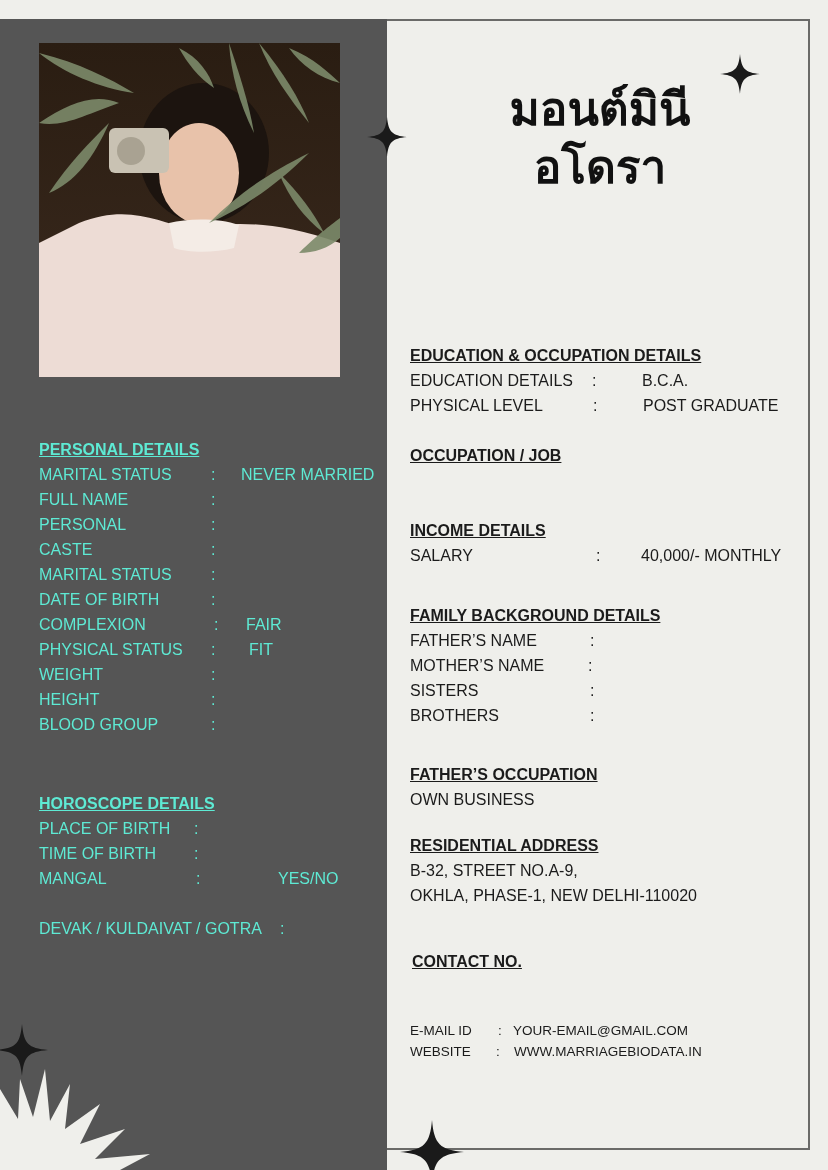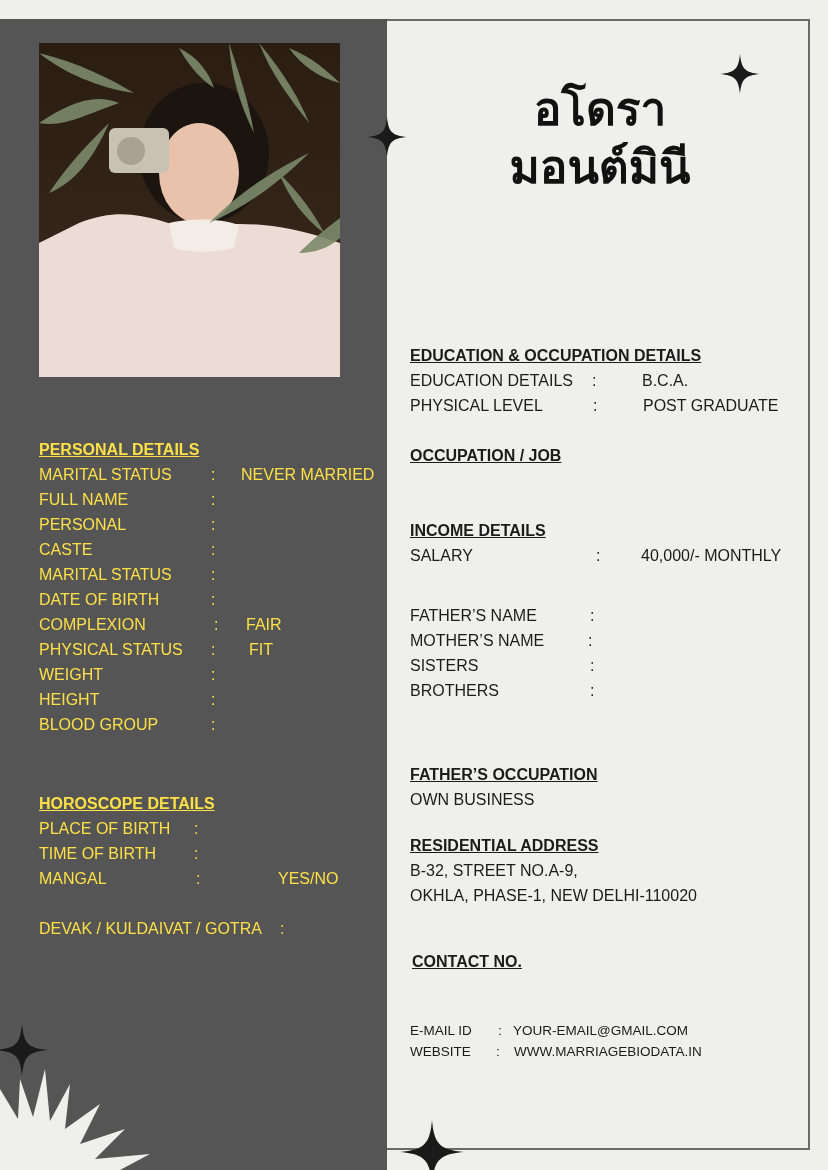--- a/index.html
+++ b/index.html
@@ -8,21 +8,21 @@
   .frame { position:absolute; left:387px; top:19px; width:423px; height:1131px;
            border-top:2px solid #6a6a68; border-right:2px solid #6a6a68; border-bottom:2px solid #6a6a68; box-sizing:border-box; }
   .panel { position:absolute; left:0; top:19px; width:387px; height:1151px; background:#555555; }
   .photo { position:absolute; left:39px; top:43px; width:301px; height:334px; overflow:hidden; background:#2a2118; }
   .title { position:absolute; left:440px; top:80px; width:320px; text-align:center;
            font-family:"DejaVu Sans", sans-serif; font-weight:bold; font-size:46px; line-height:58px; color:#111; }
   .sec { position:absolute; font-size:16px; line-height:25px; }
   .sec .hd { font-weight:bold; text-decoration:underline; }
   .row { position:relative; height:25px; white-space:nowrap; }
   .row span { position:absolute; top:0; }
-  .left .sec { color:#fde047; }
+  .left .sec { color:#5eead4; }
   .small { font-size:13.5px; line-height:21px; }
   .star { position:absolute; }
 </style>
 </head>
 <body>
 
 <div class="frame"></div>
 
 <div class="panel left">
 
@@ -150,22 +150,22 @@
   <path d="M0,-20 C1.5,-5 5,-1.5 20,0 C5,1.5 1.5,5 0,20 C-1.5,5 -5,1.5 -20,0 C-5,-1.5 -1.5,-5 0,-20Z" fill="#1a1a1a"></path>
 </svg>
 <svg class="star" style="left:720px;top:54px" width="40" height="40" viewBox="-20 -20 40 40">
   <path d="M0,-20 C1.5,-5 5,-1.5 20,0 C5,1.5 1.5,5 0,20 C-1.5,5 -5,1.5 -20,0 C-5,-1.5 -1.5,-5 0,-20Z" fill="#1a1a1a"></path>
 </svg>
 <svg class="star" style="left:400px;top:1120px" width="64" height="64" viewBox="-32 -32 64 64">
   <path d="M0,-32 C2,-8 8,-2 32,0 C8,2 2,8 0,32 C-2,8 -8,2 -32,0 C-8,-2 -2,-8 0,-32Z" fill="#1a1a1a"></path>
 </svg>
 
 <div class="title">
+  <div>มอนต์มินี</div>
   <div>อโดรา</div>
-  <div>มอนต์มินี</div>
 </div>
 
 <div class="sec" style="left:410px;top:343px;width:395px">
   <div class="hd">EDUCATION &amp; OCCUPATION DETAILS</div>
   <div class="row">
       <span>EDUCATION DETAILS</span>
       <span style="left:182px">:</span>
       <span style="left:232px">B.C.A.</span>
     </div>
   <div class="row">
@@ -182,20 +182,21 @@
 <div class="sec" style="left:410px;top:518px;width:395px">
   <div class="hd">INCOME DETAILS</div>
   <div class="row">
       <span>SALARY</span>
       <span style="left:186px">:</span>
       <span style="left:231px">40,000/- MONTHLY</span>
     </div>
 </div>
 
 <div class="sec" style="left:410px;top:603px;width:395px">
+  <div class="hd">FAMILY BACKGROUND DETAILS</div>
   <div class="row">
       <span>FATHER’S NAME</span>
       <span style="left:180px">:</span>
     </div>
   <div class="row">
       <span>MOTHER’S NAME</span>
       <span style="left:178px">:</span>
     </div>
   <div class="row">
       <span>SISTERS</span>

